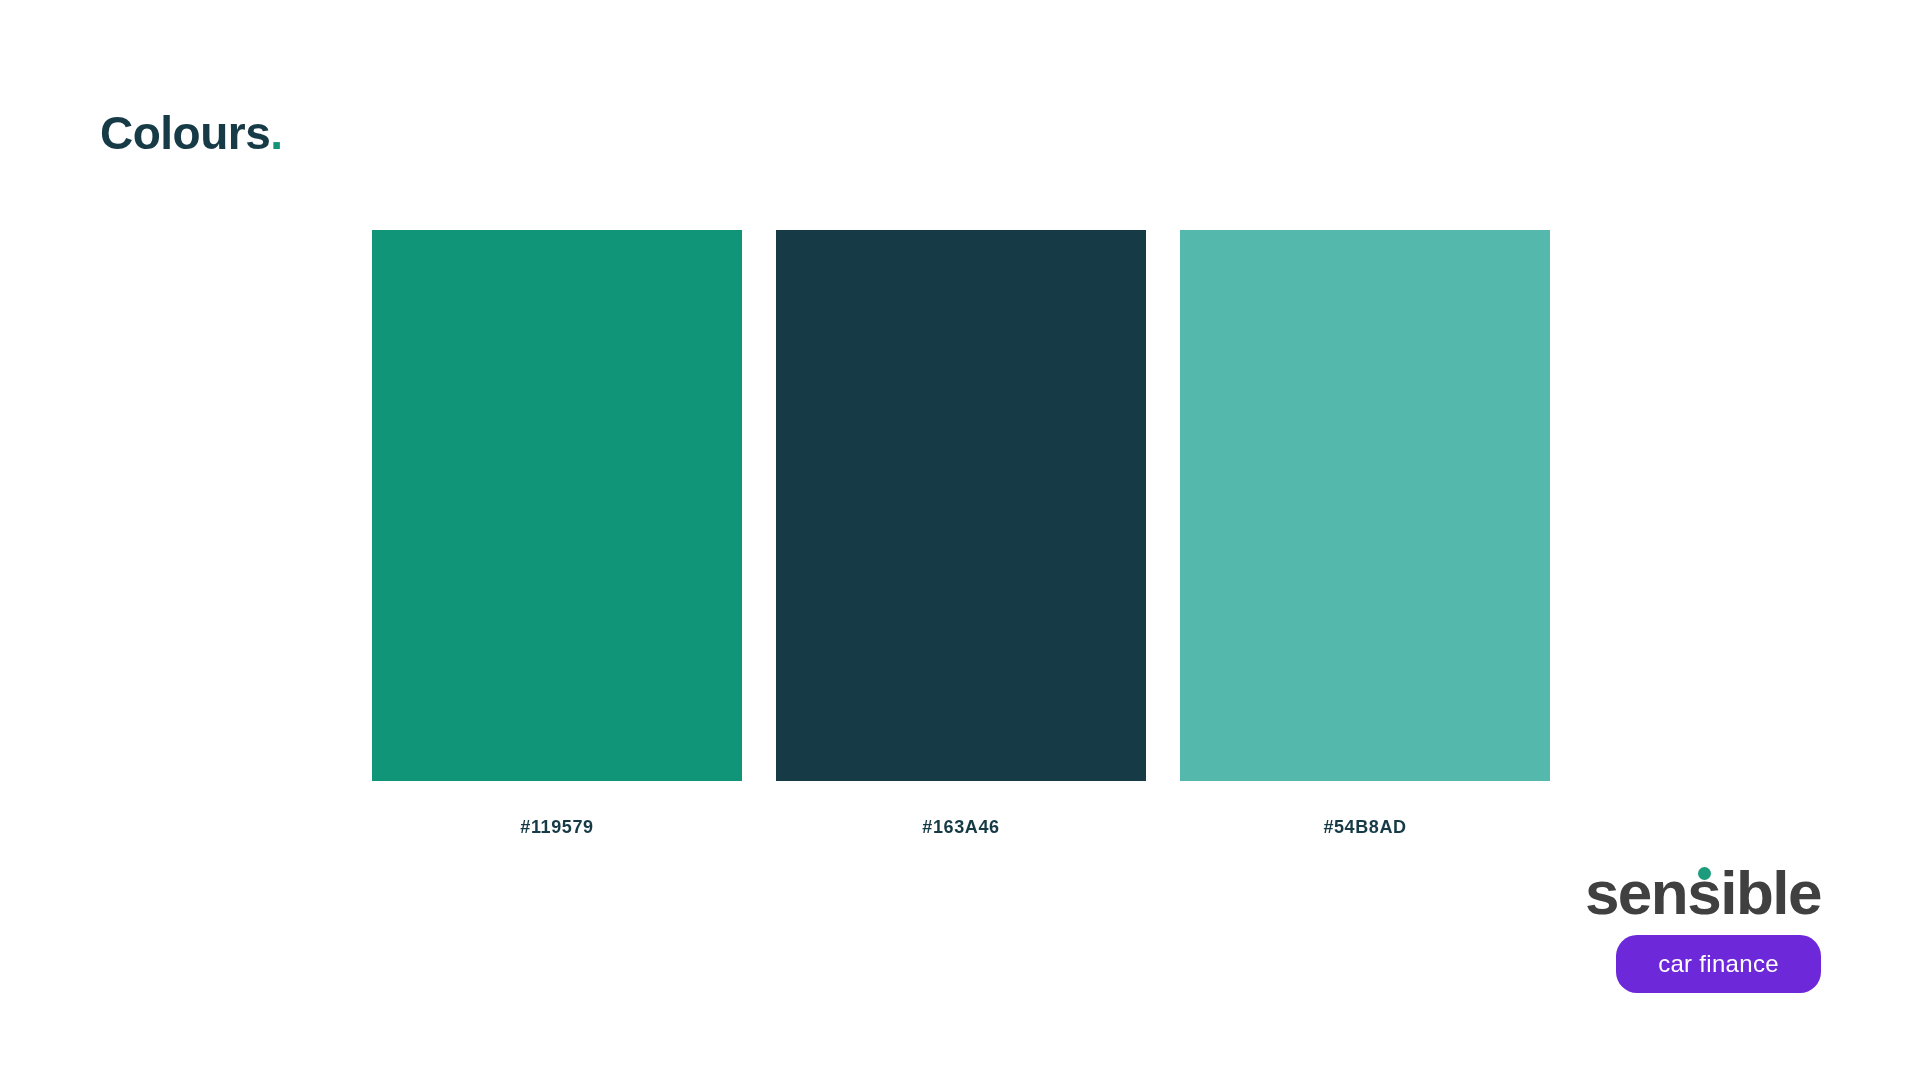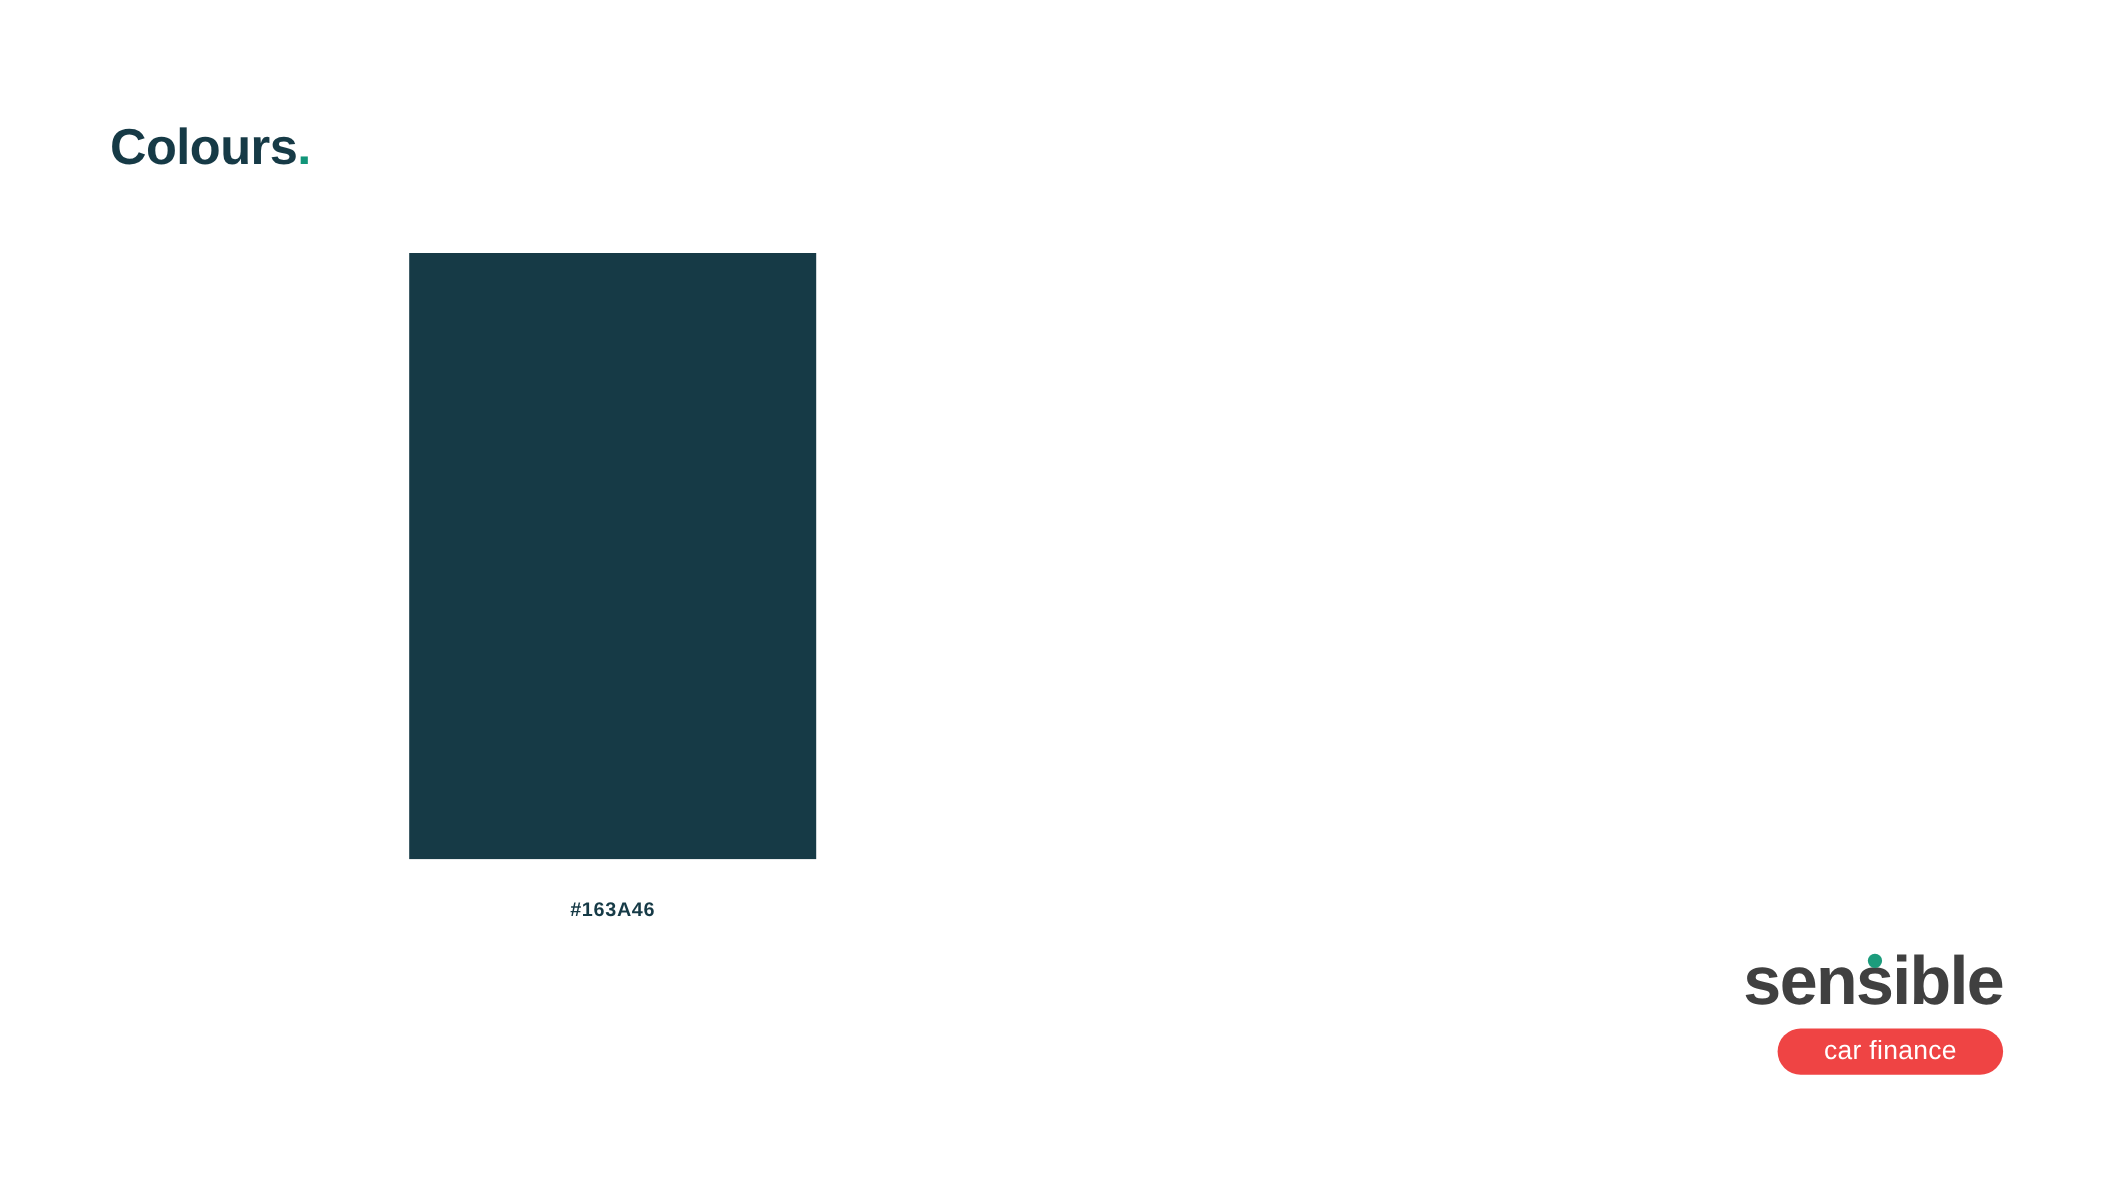--- a/index.html
+++ b/index.html
@@ -87,23 +87,23 @@
     height: 13px;
     border-radius: 50%;
     background: #1C9C7C;
     left: 145px;
     top: 5px;
   }
   .brand-pill {
     margin-top: 11px;
     margin-left: 63px;
     width: 205px;
-    height: 42px;
+    height: 58px;
     border-radius: 21px;
-    background: #ef4444;
+    background: #6d28d9;
     display: flex;
     align-items: center;
     justify-content: center;
   }
   .brand-pill-text {
     color: #ffffff;
     font-size: 24px;
     font-weight: 400;
     letter-spacing: 0.3px;
     line-height: 1;
@@ -111,26 +111,34 @@
 </style>
 </head>
 <body>
 
 <div class="slide-title">
   <span>Colours</span><span class="title-dot">.</span>
 </div>
 
 <div class="swatch-strip">
 
+  <div class="swatch-cell">
+    <div class="swatch-chip" style="background:#119579;"></div>
+    <div class="swatch-label">#119579</div>
+  </div>
 
   <div class="swatch-cell">
     <div class="swatch-chip" style="background:#163A46;"></div>
     <div class="swatch-label">#163A46</div>
   </div>
 
+  <div class="swatch-cell">
+    <div class="swatch-chip" style="background:#54B8AD;"></div>
+    <div class="swatch-label">#54B8AD</div>
+  </div>
 
 </div>
 
 <div class="brand-logo">
   <div class="brand-wordmark">
     <span>sensible</span>
     <span class="brand-dot"></span>
   </div>
   <div class="brand-pill">
     <span class="brand-pill-text">car finance</span>

